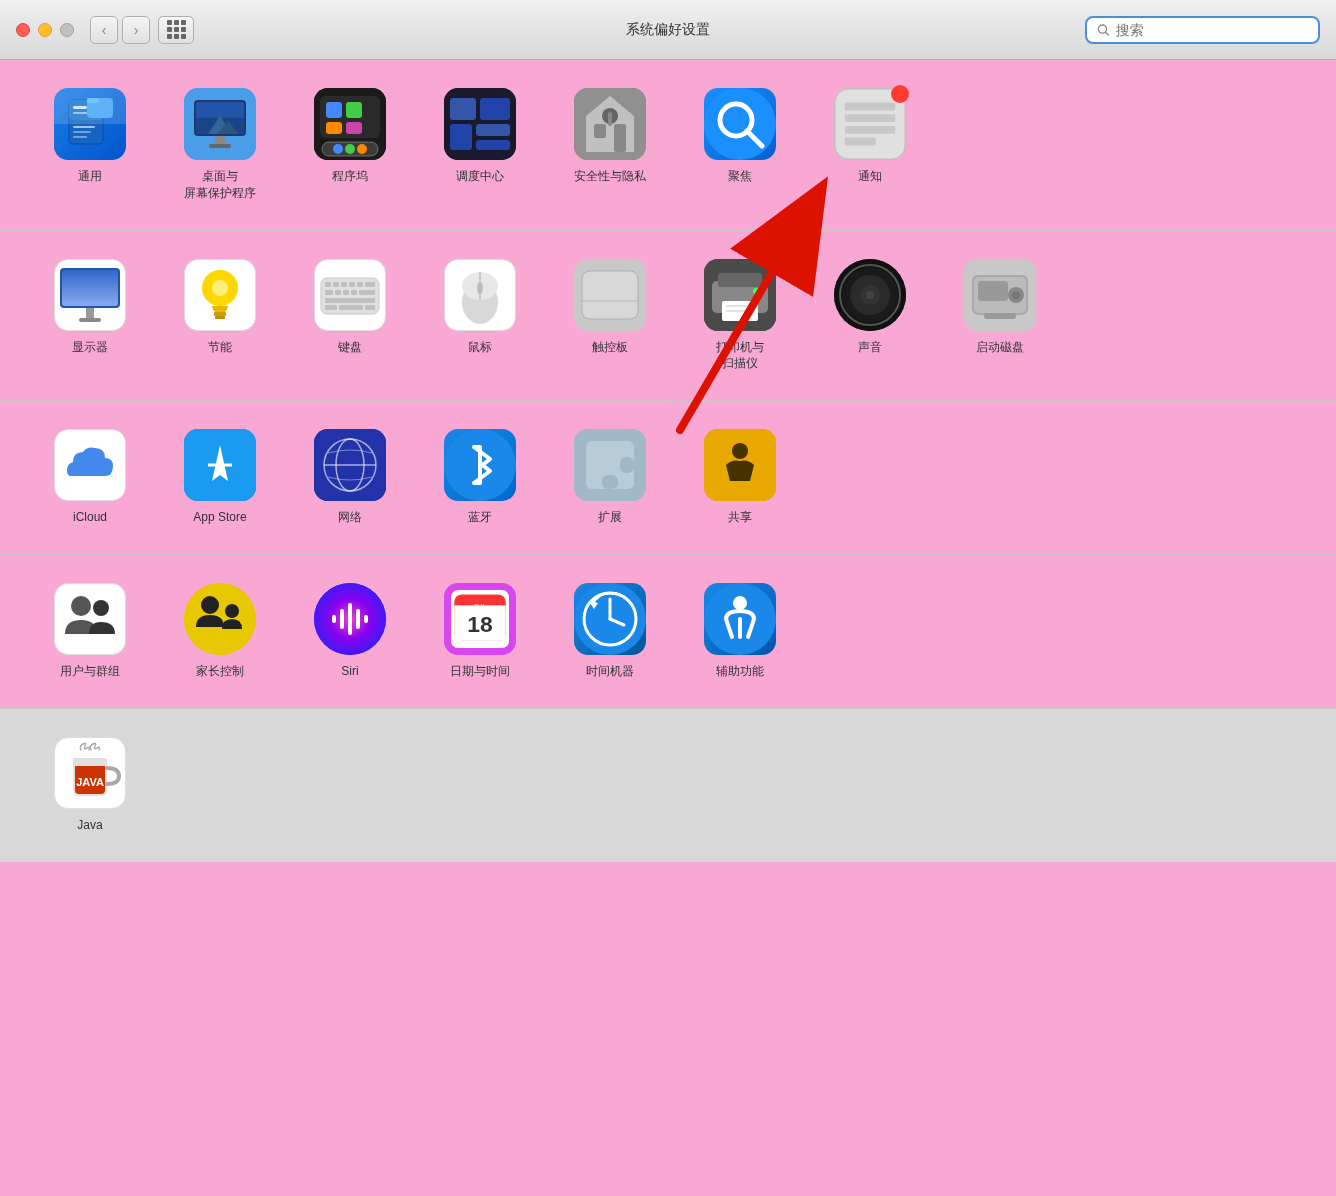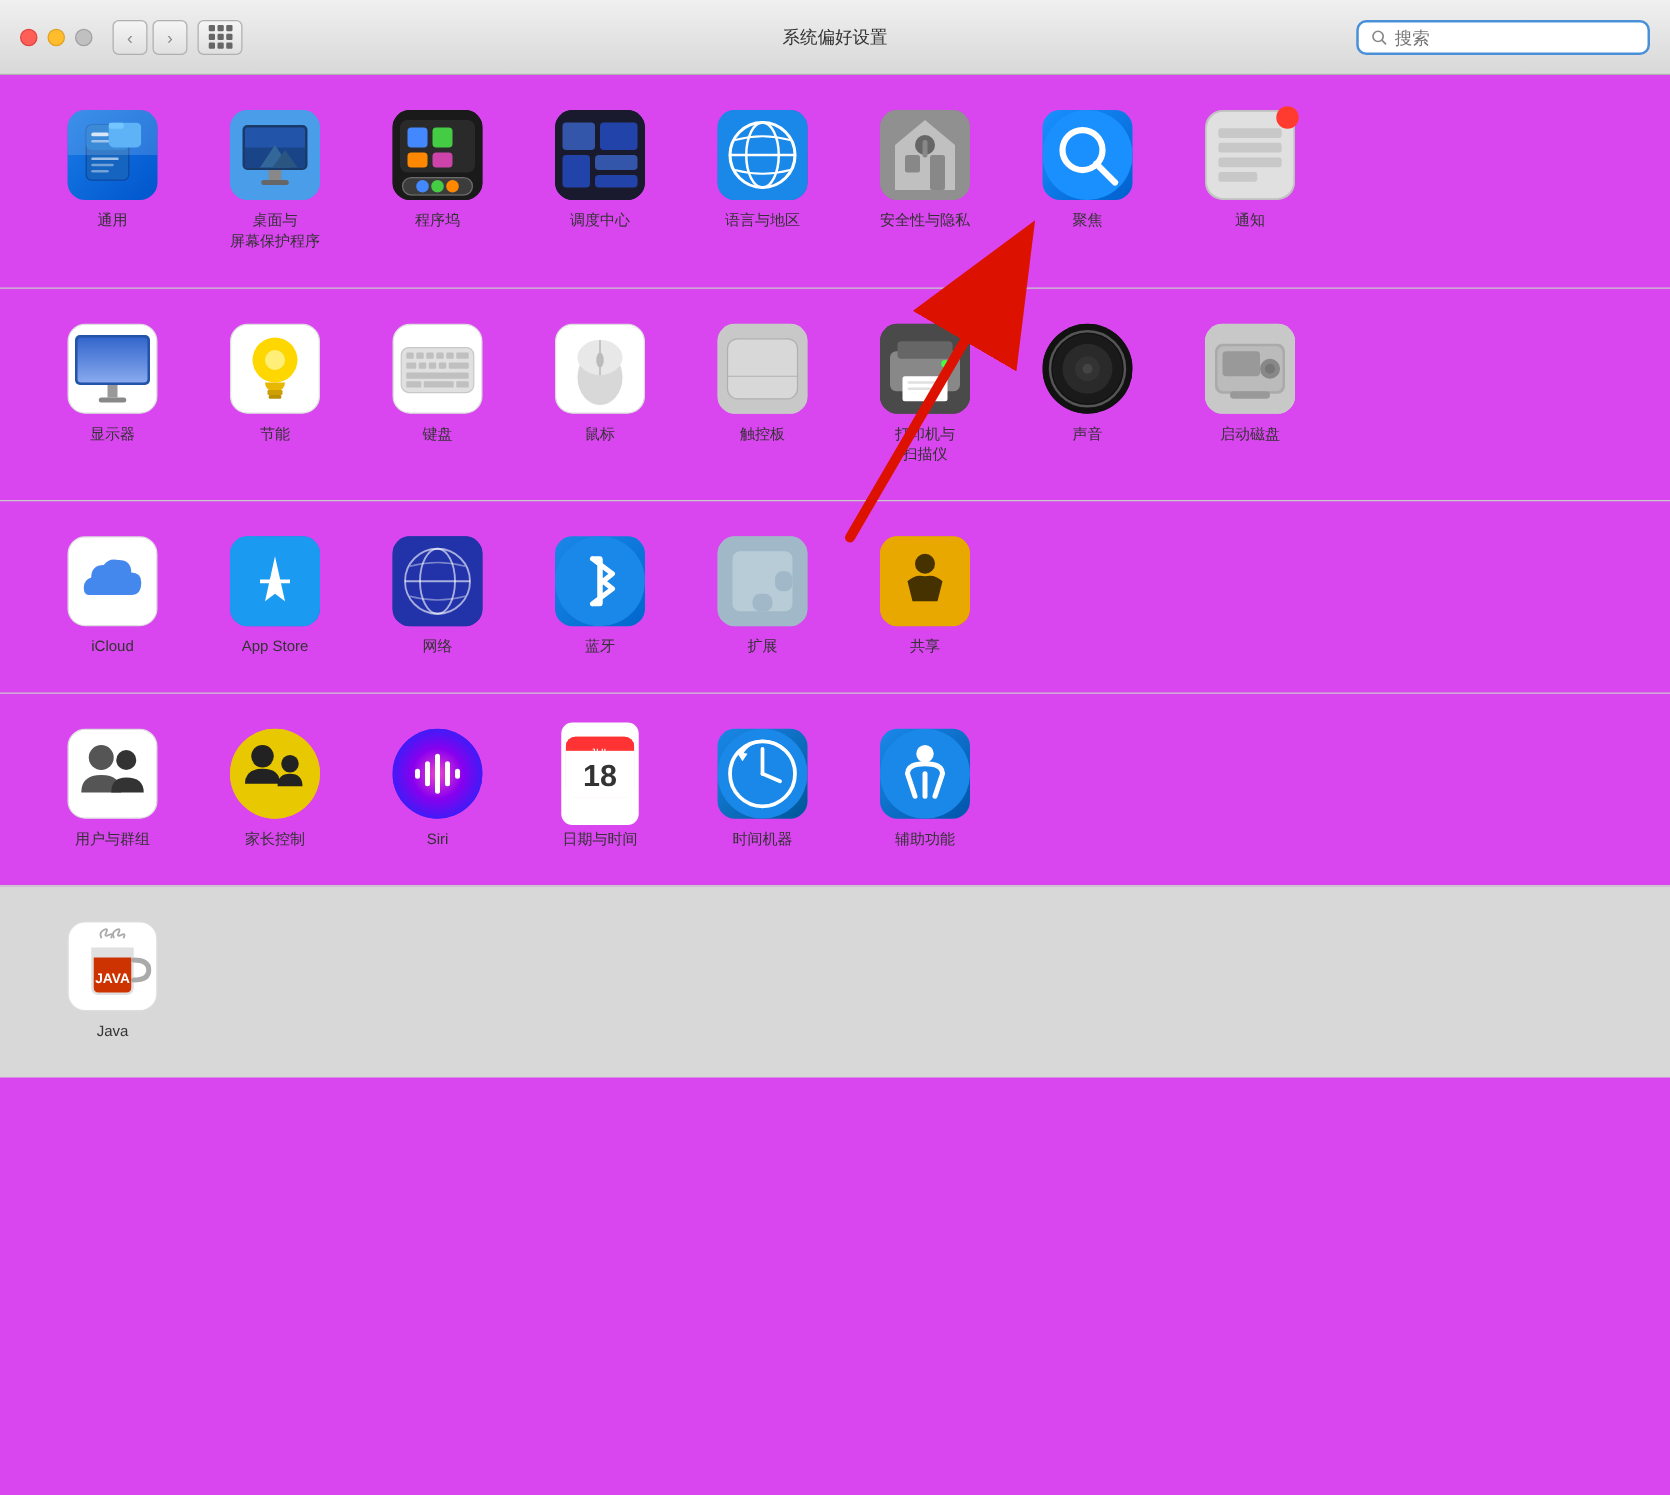--- a/index.html
+++ b/index.html
@@ -112,21 +112,21 @@
       border: none;
       outline: none;
       font-size: 14px;
       color: #333;
       width: 100%;
       background: transparent;
     }
 
     
     .content {
-      background: #d946ef;
+      background: #f9a8d4;
       height: calc(1196px - 60px);
       overflow-y: auto;
     }
 
     
     .section {
       padding: 20px 30px;
       border-bottom: 1px solid #c8c8c8;
     }
 
@@ -471,27 +471,27 @@
       background: radial-gradient(circle at 50% 50%, #cc44aa, #8800ff, #0044ff);
       border-radius: 50%;
       display: flex;
       align-items: center;
       justify-content: center;
     }
 
     
     .icon-datetime {
       width: 72px;
-      height: 92px;
+      height: 72px;
       background: white;
       border-radius: 14px;
       display: flex;
-      align-items: flex-start;
-      justify-content: center;
-      border: 5px solid #d946ef;
+      align-items: flex-end;
+      justify-content: center;
+      border: 7px solid #d946ef;
     }
 
     
     .icon-timemachine {
       width: 72px;
       height: 72px;
       background: linear-gradient(135deg, #1a88e8 0%, #005599 100%);
       border-radius: 14px;
       display: flex;
       align-items: center;
@@ -668,36 +668,20 @@
                 <rect x="36" y="10" width="30" height="22" rx="3" fill="#2244aa"></rect>
                 <rect x="6" y="36" width="22" height="26" rx="3" fill="#2244aa"></rect>
                 <rect x="32" y="36" width="34" height="12" rx="3" fill="#3355aa"></rect>
                 <rect x="32" y="52" width="34" height="10" rx="3" fill="#2244aa"></rect>
               </svg>
             </div>
           </div>
           <span class="icon-label">调度中心</span>
         </div>
 
-        <div class="icon-item">
-          <div class="icon-img">
-            <div class="icon-language">
-              <svg width="72" height="72" viewBox="0 0 72 72">
-                <rect width="72" height="72" rx="14" fill="#1a88e8"></rect>
-
-                <circle cx="36" cy="36" r="26" fill="none" stroke="white" stroke-width="2.5"></circle>
-                <ellipse cx="36" cy="36" rx="13" ry="26" fill="none" stroke="white" stroke-width="2"></ellipse>
-                <line x1="10" y1="36" x2="62" y2="36" stroke="white" stroke-width="2"></line>
-                <path d="M14,24 Q36,18 58,24" fill="none" stroke="white" stroke-width="1.5"></path>
-                <path d="M14,48 Q36,54 58,48" fill="none" stroke="white" stroke-width="1.5"></path>
-              </svg>
-            </div>
-          </div>
-          <span class="icon-label">语言与地区</span>
-        </div>
 
         <div class="icon-item">
           <div class="icon-img">
             <div class="icon-security">
               <svg width="72" height="72" viewBox="0 0 72 72">
                 <rect width="72" height="72" rx="14" fill="#909090"></rect>
 
                 <polygon points="36,8 60,28 60,64 12,64 12,28" fill="#c0c0c0"></polygon>
                 <rect x="20" y="36" width="12" height="14" rx="2" fill="#888"></rect>
                 <rect x="40" y="36" width="12" height="28" rx="2" fill="#888"></rect>

